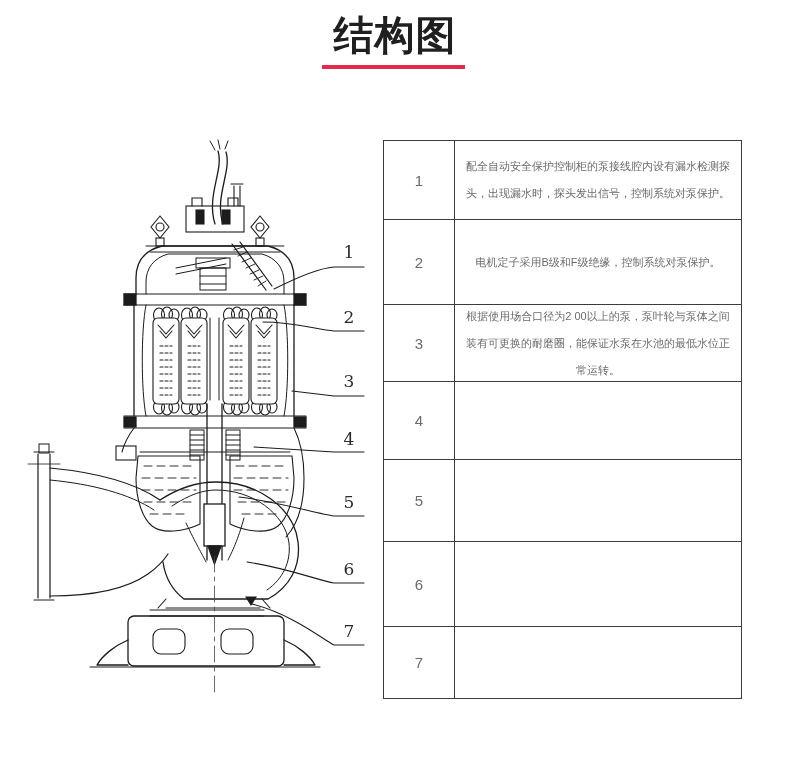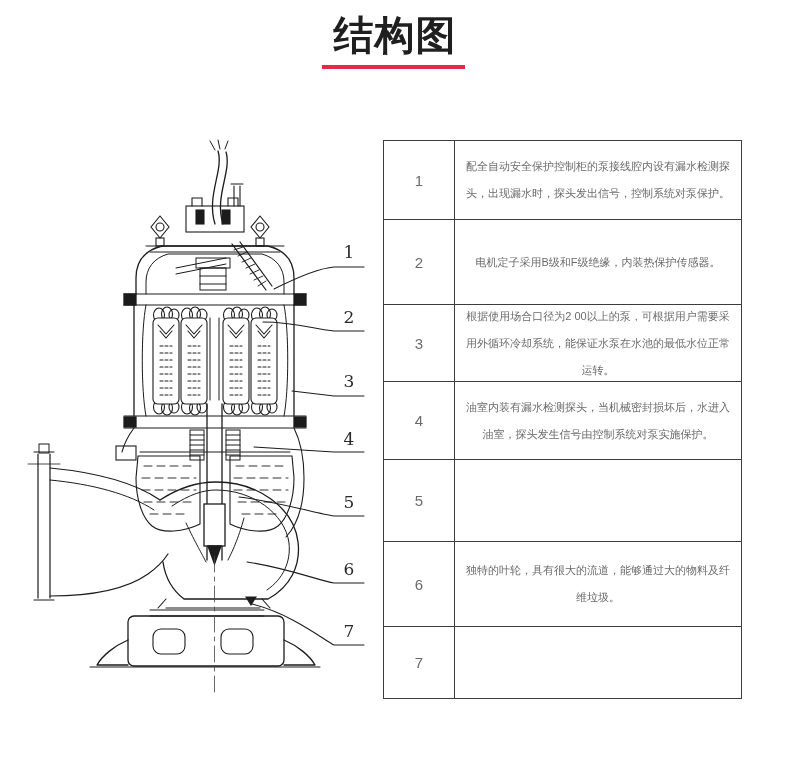--- a/index.html
+++ b/index.html
@@ -185,35 +185,33 @@
   <span class="callout" style="left:349px;top:569px">6</span>
   <span class="callout" style="left:349px;top:631px">7</span>
 
   <div class="spec-table">
     <div class="spec-row">
       <div class="cell-num">1</div>
       <div class="cell-desc">配全自动安全保护控制柜的泵接线腔内设有漏水检测探头，出现漏水时，探头发出信号，控制系统对泵保护。</div>
     </div>
     <div class="spec-row">
       <div class="cell-num">2</div>
-      <div class="cell-desc">电机定子采用B级和F级绝缘，内装热保护传感器。</div>
+      <div class="cell-desc">电机定子采用B级和F级绝缘，控制系统对泵保护。</div>
     </div>
     <div class="spec-row">
       <div class="cell-num">3</div>
-      <div class="cell-desc">根据使用场合口径为2 00以上的泵，可根据用户需要采用外循环冷却系统，能保证水泵在水池的最低水位正常运转。</div>
+      <div class="cell-desc">根据使用场合口径为2 00以上的泵，泵叶轮与泵体之间装有可更换的耐磨圈，能保证水泵在水池的最低水位正常运转。</div>
     </div>
     <div class="spec-row">
       <div class="cell-num">4</div>
-      <div class="cell-desc">油室内装有漏水检测探头，当机械密封损坏后，水进入油室，探头发生信号由控制系统对泵实施保护。</div>
     </div>
     <div class="spec-row">
       <div class="cell-num">5</div>
     </div>
     <div class="spec-row">
       <div class="cell-num">6</div>
-      <div class="cell-desc">独特的叶轮，具有很大的流道，能够通过大的物料及纤维垃圾。</div>
     </div>
     <div class="spec-row">
       <div class="cell-num">7</div>
     </div>
   </div>
 
 </div>
 
 </body></html>

